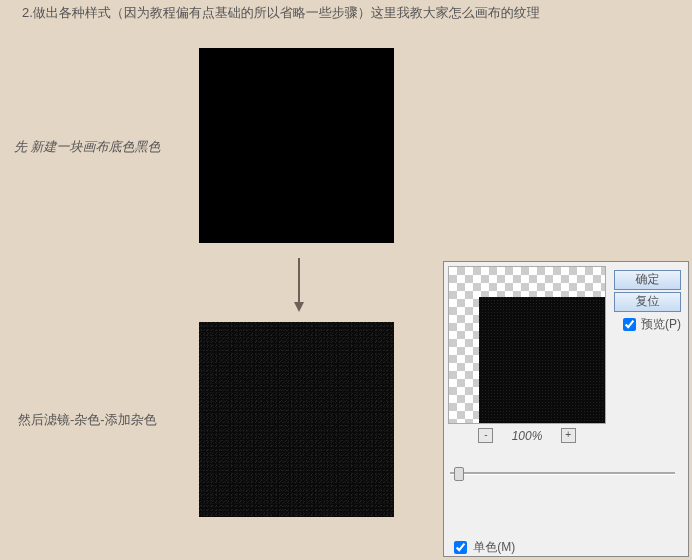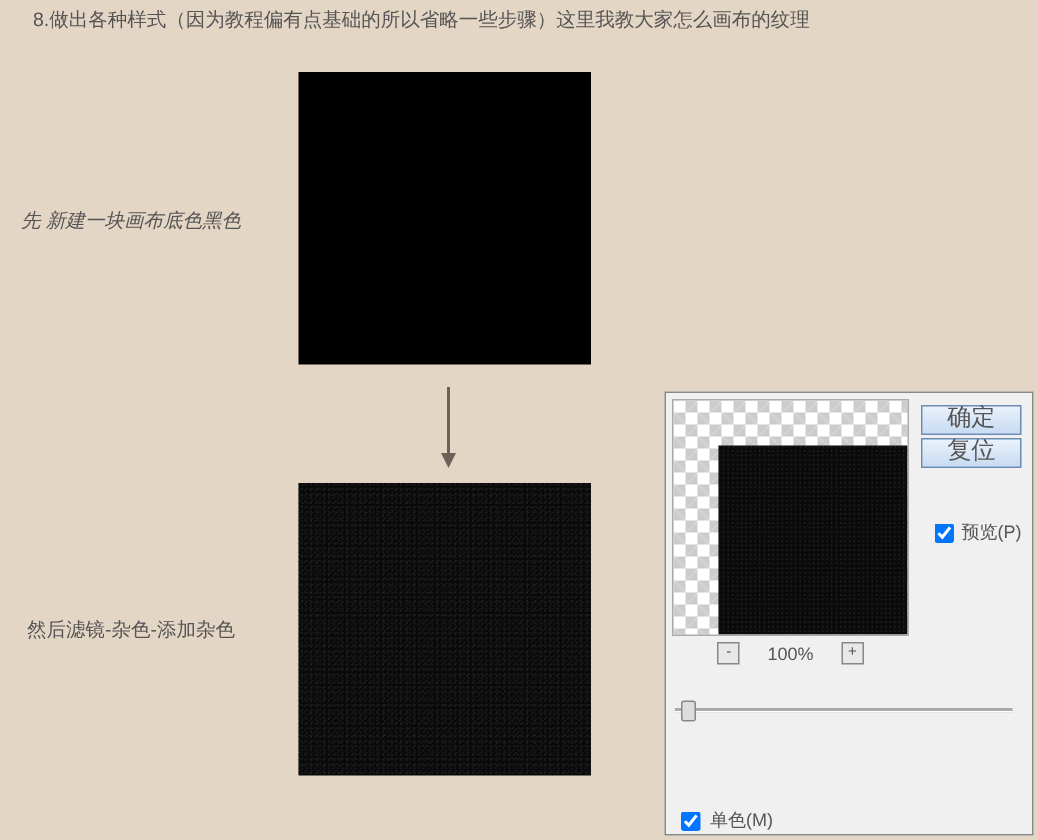--- a/index.html
+++ b/index.html
@@ -131,40 +131,40 @@
   background: #e8e8e8;
   font-size: 10px;
   line-height: 11px;
   text-align: center;
   vertical-align: middle;
   margin: 0 15px;
 }
 .zoom-pct {
   display: inline-block;
   vertical-align: middle;
+  font-style: italic;
 }
 .ok-btn, .reset-btn {
   position: absolute;
   right: 7px;
   width: 65px;
   height: 18px;
   border: 1px solid #6a8bb5;
   background: linear-gradient(#eaf2fb, #c7dbf3);
-  font-size: 16px;
+  font-size: 12px;
   text-align: center;
   line-height: 16px;
   border-radius: 0;
 }
 .ok-btn { top: 8px; }
 .reset-btn { top: 30px; margin-left: 22px; }
 .preview-chk-row {
   position: absolute;
   right: 7px;
   top: 53px;
-  margin-top: 31px;
 }
 .preview-chk-row input { vertical-align: middle; margin-right: 2px; }
 .amount-row {
   position: absolute;
   top: 191px;
   left: 6px;
 }
 .amount-input {
   width: 38px;
   height: 14px;
@@ -227,21 +227,21 @@
 .mono-row {
   position: absolute;
   top: 276px;
   left: 6px;
 }
 .mono-row input { vertical-align: middle; margin-right: 3px; }
 </style>
 </head>
 <body>
 
-<div class="title-text">8.做出各种样式（因为教程偏有点基础的所以省略一些步骤）这里我教大家怎么画布的纹理</div>
+<div class="title-text">2.做出各种样式（因为教程偏有点基础的所以省略一些步骤）这里我教大家怎么画布的纹理</div>
 <div class="step1-label">先 新建一块画布底色黑色</div>
 <div class="step2-label">然后滤镜-杂色-添加杂色</div>
 
 <div class="black-canvas canvas1"></div>
 
 <div class="arrow">
   <div class="arrow-line"></div>
   <div class="arrow-head"></div>
 </div>
 

